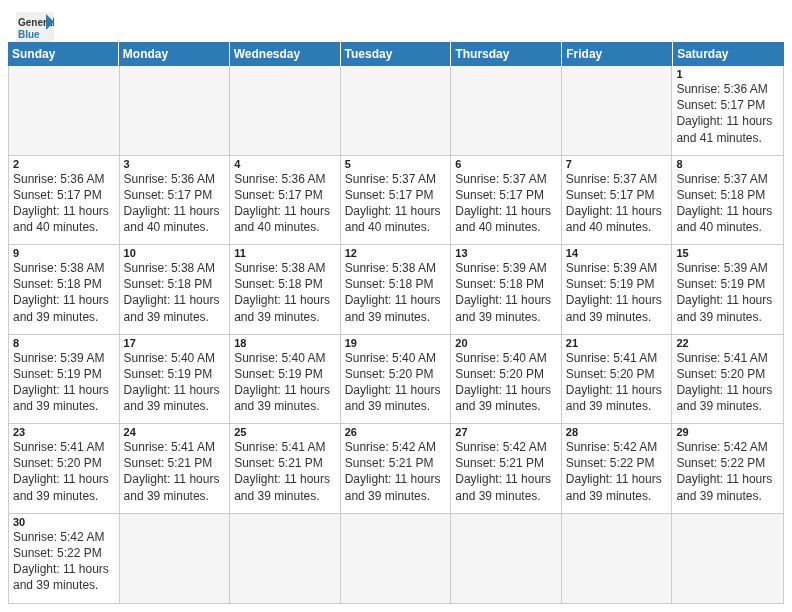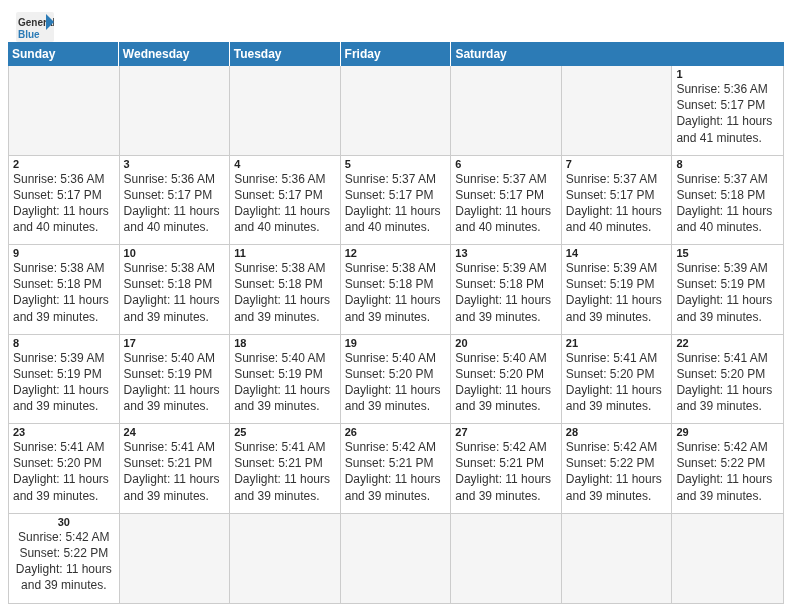--- a/index.html
+++ b/index.html
@@ -18,21 +18,21 @@
     
     .calendar { flex: 1; display: flex; flex-direction: column; padding: 0 8px 8px 8px; }
     
     .cal-header { display: grid; grid-template-columns: repeat(7, 1fr); background: #2c7bb6; }
     .cal-header-cell { color: #fff; font-size: 12px; font-weight: bold; padding: 5px 4px; text-align: left; border-right: 1px solid #fff; }
     .cal-header-cell:last-child { border-right: none; }
     
     .cal-body { flex: 1; display: grid; grid-template-rows: repeat(6, 1fr); border: 1px solid #ccc; border-top: none; }
     
     .cal-row { display: grid; grid-template-columns: repeat(7, 1fr); border-bottom: 1px solid #ccc; }
-    .cal-row:last-child { border-bottom: none; text-align: center; }
+    .cal-row:last-child { border-bottom: none; }
     
     .cal-cell { border-right: 1px solid #ccc; padding: 2px 4px; font-size: 9px; color: #333; background: #fff; min-height: 0; overflow: hidden; }
     .cal-cell:last-child { border-right: none; }
     .cal-cell.empty { background: #f5f5f5; }
     
     .day-num { font-size: 11px; font-weight: bold; color: #222; display: block; margin-bottom: 1px; }
     .day-info { font-size: 12px; line-height: 1.35; color: #333; }
   </style>
 </head>
 <body>
@@ -51,22 +51,24 @@
     </div>
     <div class="title-block">
       <div class="month-year"></div>
       <div class="location"></div>
     </div>
   </div>
 
   <div class="calendar">
     <div class="cal-header" id="cal-header-row">
         <div class="cal-header-cell">Sunday</div>
+        <div class="cal-header-cell">Monday</div>
         <div class="cal-header-cell">Wednesday</div>
         <div class="cal-header-cell">Tuesday</div>
+        <div class="cal-header-cell">Thursday</div>
         <div class="cal-header-cell">Friday</div>
         <div class="cal-header-cell">Saturday</div>
       </div>
     <div class="cal-body" id="cal-body">
         <div class="cal-row">
           <div class="cal-cell empty"></div>
           <div class="cal-cell empty"></div>
           <div class="cal-cell empty"></div>
           <div class="cal-cell empty"></div>
           <div class="cal-cell empty"></div>

